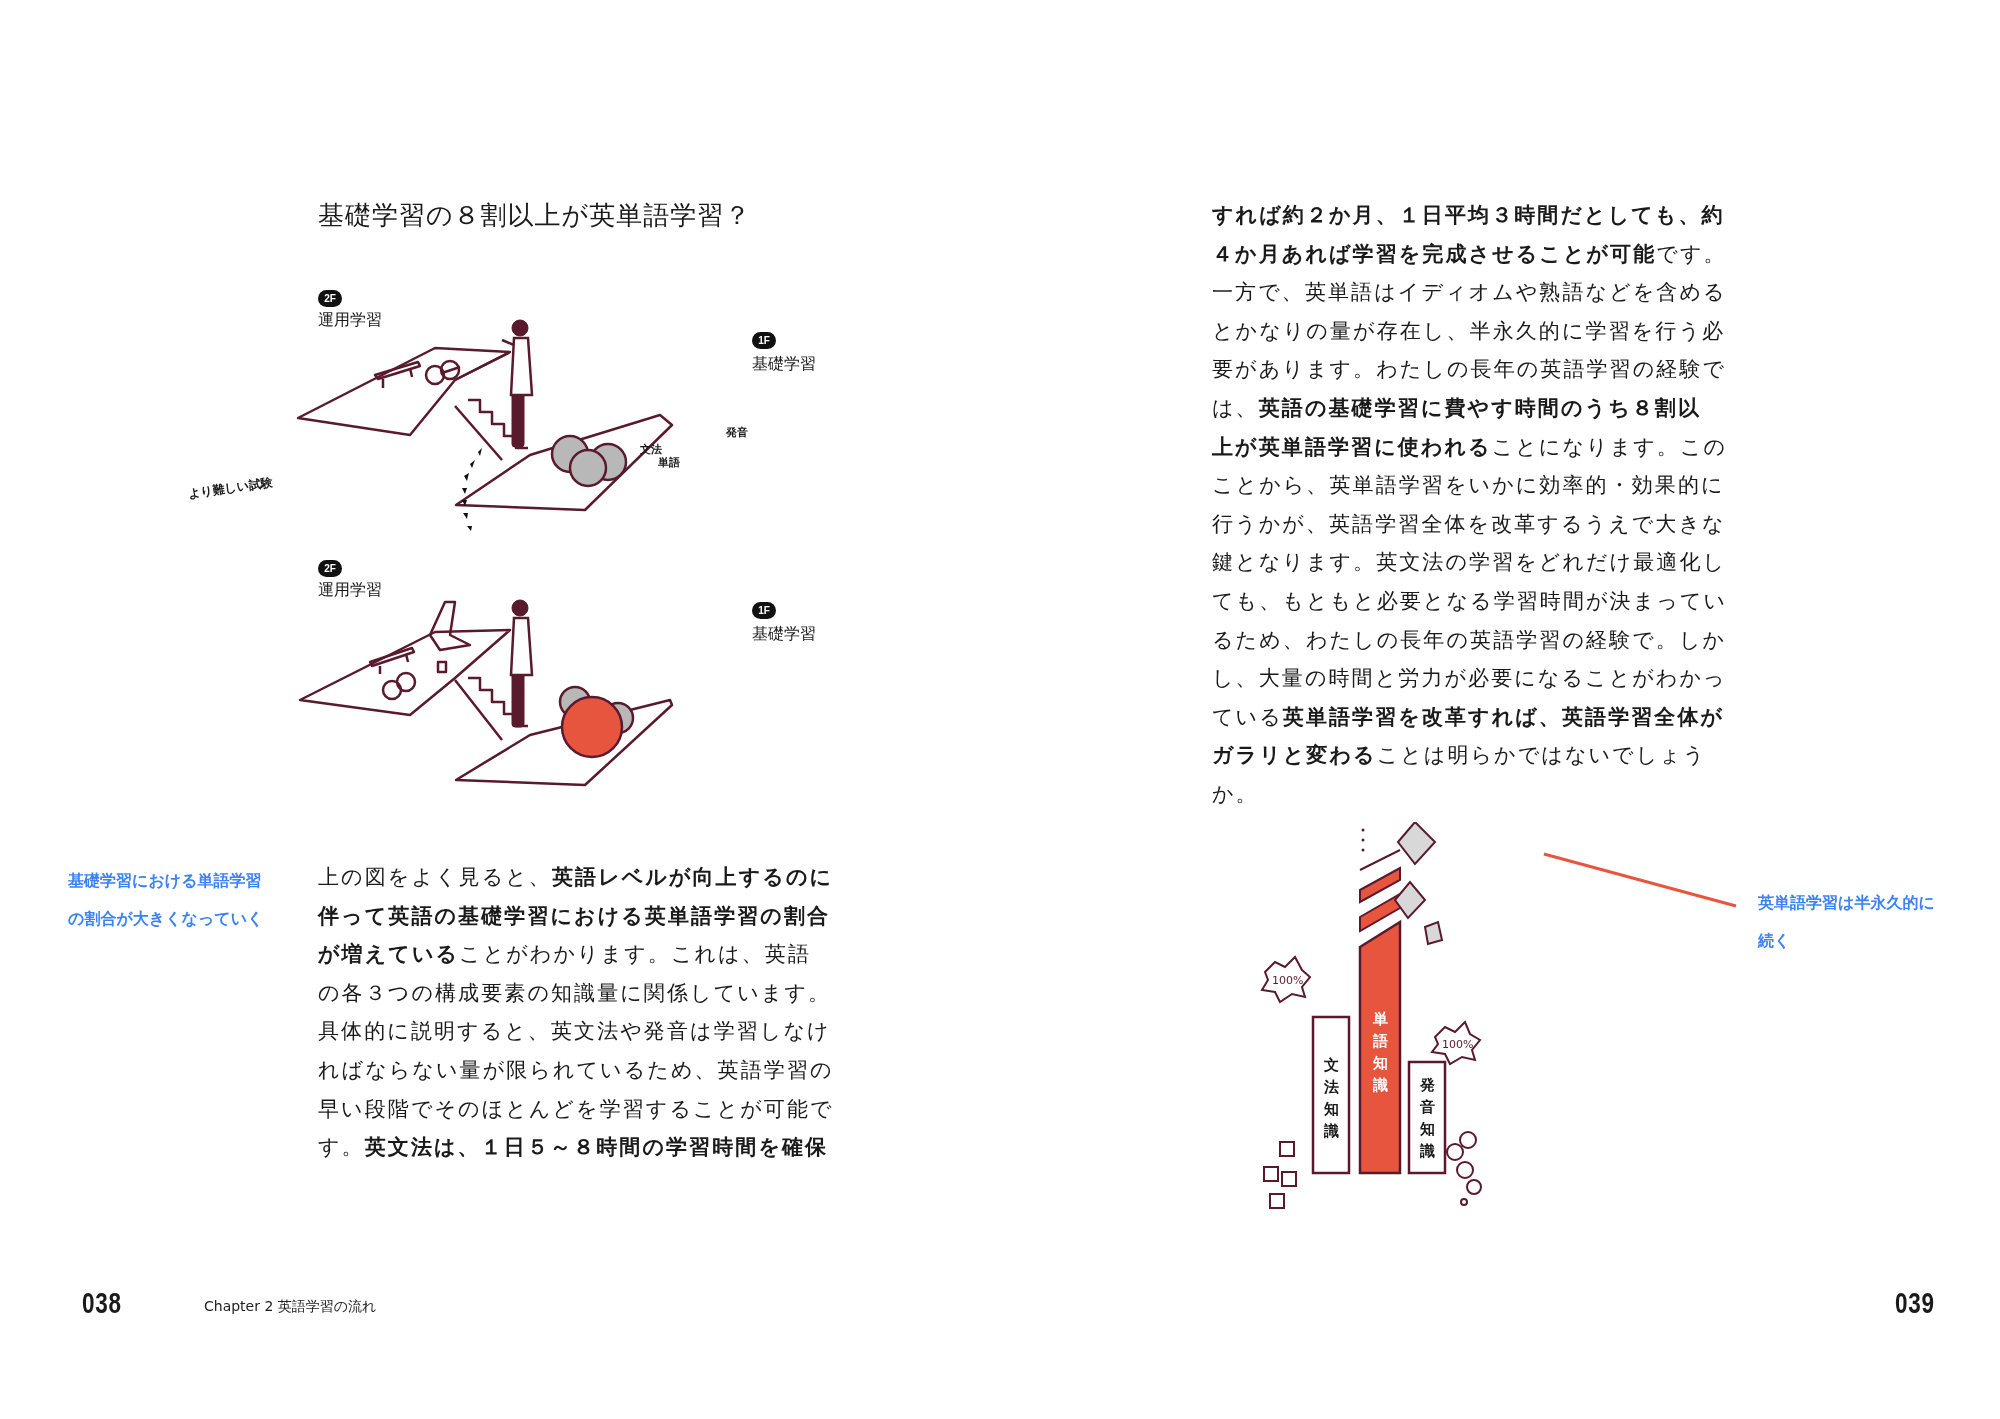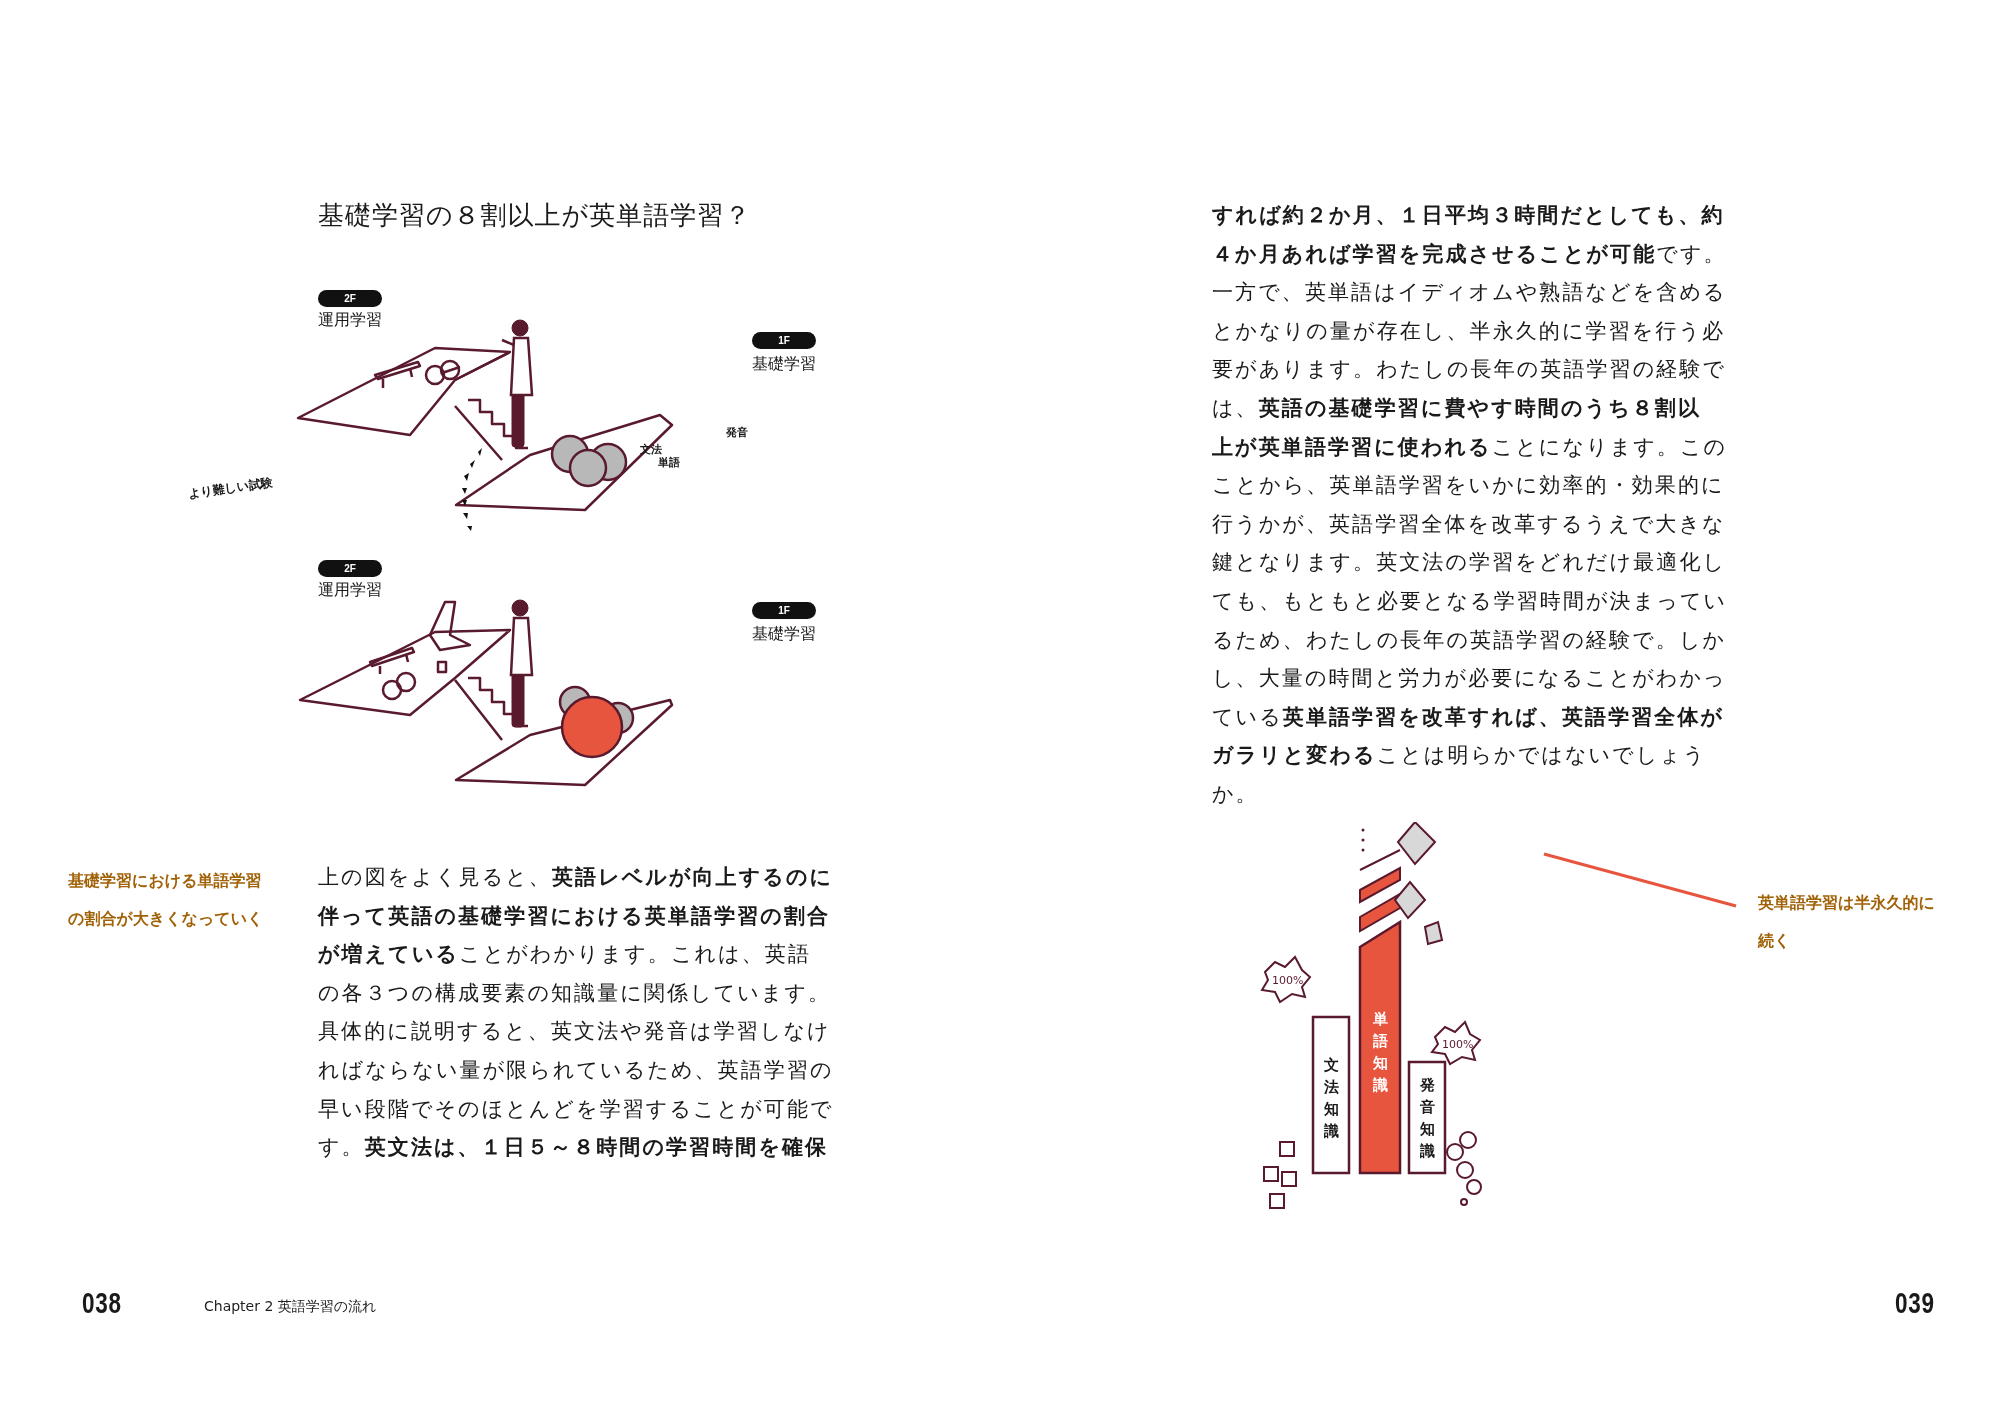--- a/index.html
+++ b/index.html
@@ -1,23 +1,23 @@
 <!DOCTYPE html>
 <html><head>
 <meta charset="utf-8">
 <style>
   html, body { margin:0; padding:0; background:#ffffff; }
   body { width:2000px; height:1419px; position:relative; overflow:hidden;
          font-family:"DejaVu Sans", "Liberation Sans", sans-serif; color:#1a1a1a; }
   .abs { position:absolute; }
   .heading { left:318px; top:198px; font-size:26px; font-weight:normal; letter-spacing:1px; white-space:nowrap; }
   .pill { background:#111; color:#fff; border-radius:10px; font-size:10px; font-weight:bold;
-          width:64px; height:17px; line-height:17px; text-align:center; font-family:"Liberation Sans", sans-serif; }
+          width:24px; height:17px; line-height:17px; text-align:center; font-family:"Liberation Sans", sans-serif; }
   .floor-label { font-size:16px; font-weight:normal; white-space:nowrap; }
-  .sidenote { color:#a16207; font-weight:bold; font-size:16px; line-height:38px; white-space:nowrap; }
+  .sidenote { color:#3b82f6; font-weight:bold; font-size:16px; line-height:38px; white-space:nowrap; }
   .body-text { font-size:21px; line-height:38.6px; letter-spacing:2.1px; }
   .body-text .line { white-space:nowrap; height:38.6px; }
   .body-text b { font-weight:bold; }
   .pagenum { font-family:"Liberation Sans", sans-serif; font-size:30px; font-weight:bold; transform:scaleX(0.75); transform-origin:left; letter-spacing:1px; }
   .footer-chapter { font-size:14px; color:#222; white-space:nowrap; }
   .diagram-text { font-family:"DejaVu Sans", sans-serif; font-weight:bold; }
 </style>
 </head>
 <body>
 

